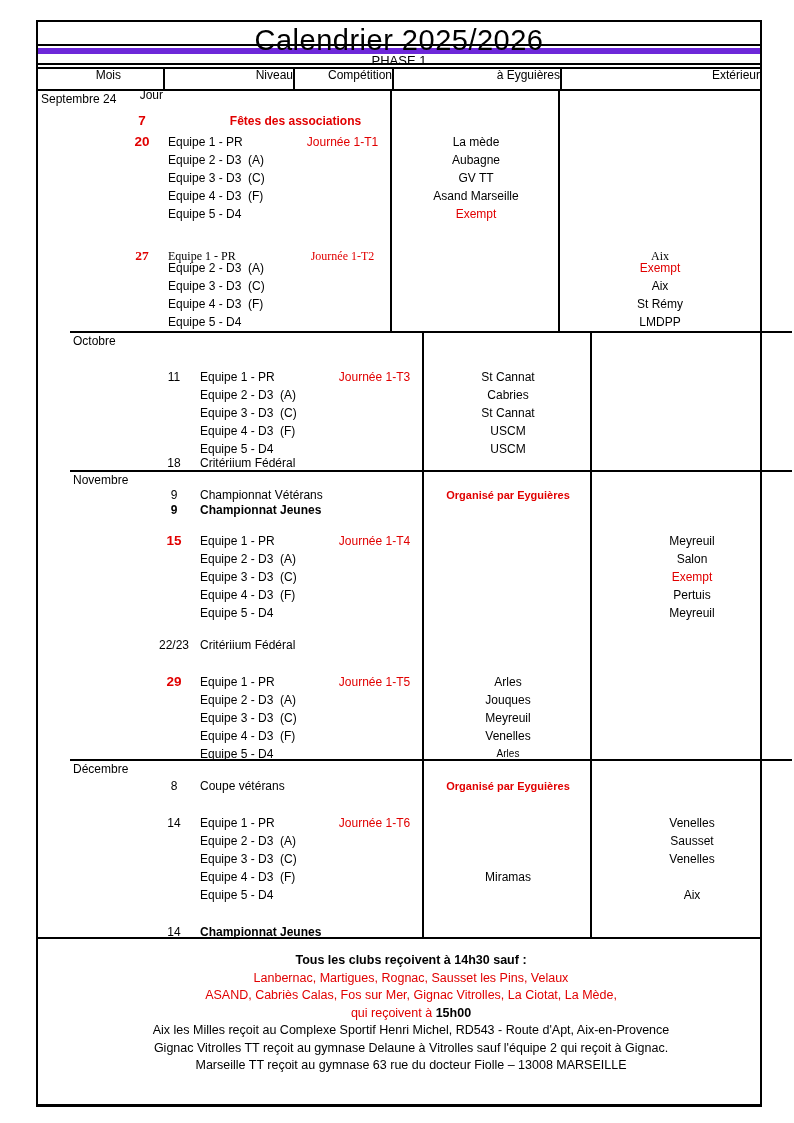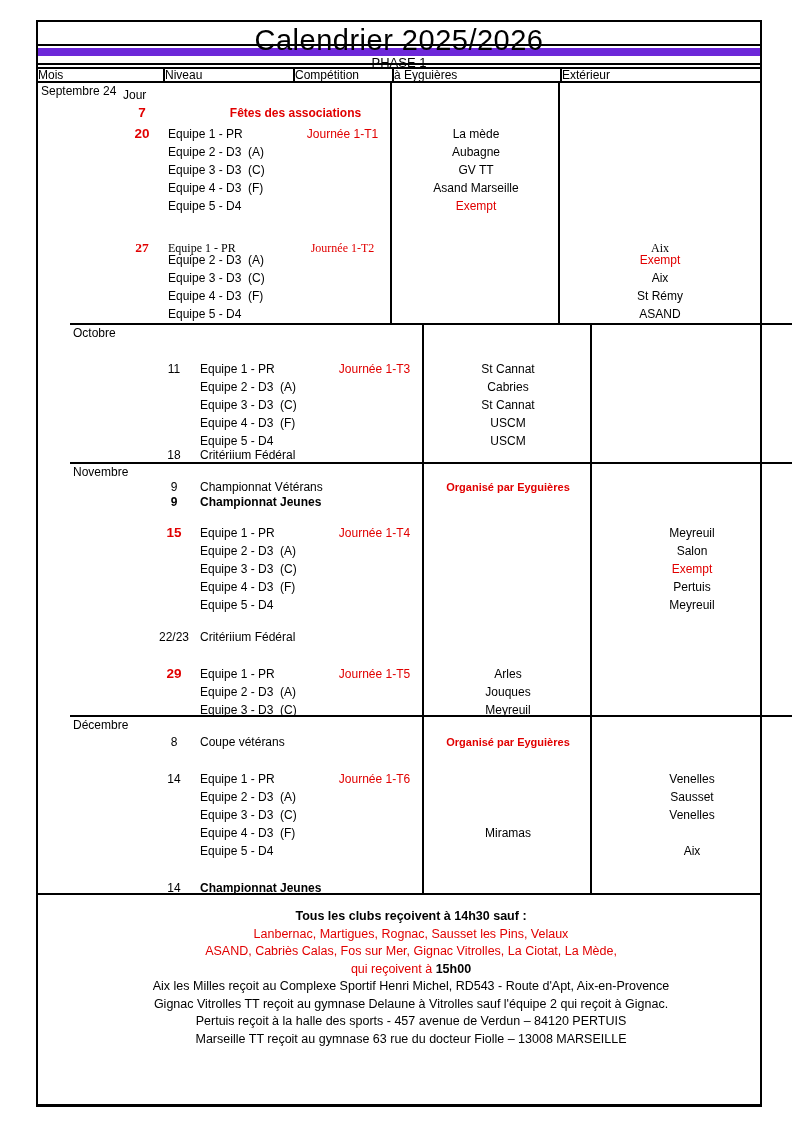--- a/index.html
+++ b/index.html
@@ -3,24 +3,24 @@
 <meta charset="utf-8">
 <style>
   html,body{margin:0;padding:0;background:#ffffff;}
   body{width:794px;height:1123px;position:relative;font-family:"Liberation Sans","DejaVu Sans",sans-serif;color:#000;}
   .page{position:absolute;left:36px;top:20px;width:726px;height:1087px;box-sizing:border-box;
         border:2px solid #000;border-bottom-width:3px;background:#fff;}
   
   .title-box{height:24px;box-sizing:border-box;border-bottom:2px solid #000;text-align:center;
              font-size:29px;line-height:36px;letter-spacing:0.5px;}
   .gap2{height:2px;}
-  .phase-box{height:17px;box-sizing:border-box;border-top:8px solid #6d28d9;border-bottom:2px solid #000;
+  .phase-box{height:17px;box-sizing:border-box;border-top:6px solid #6d28d9;border-bottom:2px solid #000;
              text-align:center;font-size:13px;line-height:13px;}
-  .colhead{height:16px;box-sizing:border-box;border-top:2px solid #000;border-bottom:2px solid #000;
-           display:flex;font-size:12px;line-height:12px;text-align:left;}
+  .colhead{height:24px;box-sizing:border-box;border-top:2px solid #000;border-bottom:2px solid #000;
+           display:flex;font-size:12px;line-height:12px;text-align:right;}
   .colhead .hc{box-sizing:border-box;border-left:2px solid #000;}
   .colhead .hc:first-child{border-left:none;}
   .hc-mois{width:83px;} .hc-jour{width:42px;margin-top:20px;} .hc-niveau{width:130px;}
   .hc-comp{width:99px;} .hc-eyg{width:168px;} .hc-ext{width:200px;}
   
   .section{position:relative;width:722px;box-sizing:border-box;overflow:hidden;}
   .section-line{border-top:2px solid #000;margin-left:32px;}
   .vline{position:absolute;top:0;bottom:0;width:2px;background:#000;}
   .month-label{position:absolute;left:3px;top:2px;font-size:12px;line-height:13px;white-space:nowrap;}
   .row{position:absolute;left:0;width:722px;height:18px;line-height:18px;font-size:12px;}
@@ -106,21 +106,21 @@
         <div class="row" style="top: 186px;">
           <div class="c-niveau">Equipe 3 - D3  (C)</div>
           <div class="c-ext">Aix</div>
         </div>
         <div class="row" style="top: 204px;">
           <div class="c-niveau">Equipe 4 - D3  (F)</div>
           <div class="c-ext">St Rémy</div>
         </div>
         <div class="row" style="top: 222px;">
           <div class="c-niveau">Equipe 5 - D4</div>
-          <div class="c-ext">ASAND</div>
+          <div class="c-ext">LMDPP</div>
         </div>
       </div>
       <div class="section section-line" style="height: 139px;">
         <div class="vline" style="left: 352px;"></div>
         <div class="vline" style="left: 520px;"></div>
         <div class="month-label">Octobre</div>
         <div class="row" style="top: 35px;">
           <div class="c-day">11</div>
           <div class="c-niveau">Equipe 1 - PR</div>
           <div class="c-comp s-red">Journée 1-T3</div>
@@ -140,21 +140,21 @@
         </div>
         <div class="row" style="top: 107px;">
           <div class="c-niveau">Equipe 5 - D4</div>
           <div class="c-eyg">USCM</div>
         </div>
         <div class="row" style="top: 121px;">
           <div class="c-day">18</div>
           <div class="c-niveau">Critériium Fédéral</div>
         </div>
       </div>
-      <div class="section section-line" style="height: 253px;">
+      <div class="section section-line" style="height: 289px;">
         <div class="vline" style="left: 352px;"></div>
         <div class="vline" style="left: 520px;"></div>
         <div class="month-label">Novembre</div>
         <div class="row" style="top: 14px;">
           <div class="c-day">9</div>
           <div class="c-niveau">Championnat Vétérans</div>
           <div class="c-eyg s-red-bold-small">Organisé par Eyguières</div>
         </div>
         <div class="row" style="top: 29px;">
           <div class="c-day s-bold">9</div>
@@ -248,18 +248,17 @@
     </div>
 
   <div class="footer">
     <div id="footer-lines">
         <div class="fline"><span class="s-bold">Tous les clubs reçoivent à 14h30 sauf :</span></div>
         <div class="fline"><span class="s-red">Lanbernac, Martigues, Rognac, Sausset les Pins, Velaux</span></div>
         <div class="fline"><span class="s-red">ASAND, Cabriès Calas, Fos sur Mer, Gignac Vitrolles, La Ciotat, La Mède,</span></div>
         <div class="fline"><span class="s-red">qui reçoivent à </span><span class="s-bold">15h00</span></div>
         <div class="fline"><span>Aix les Milles reçoit au Complexe Sportif Henri Michel, RD543 - Route d'Apt, Aix-en-Provence</span></div>
         <div class="fline"><span>Gignac Vitrolles TT reçoit au gymnase Delaune à Vitrolles sauf l'équipe 2 qui reçoit à Gignac.</span></div>
-        <div class="fline"><span>Pertuis reçoit à la halle des sports - 457 avenue de Verdun – 84120 PERTUIS</span></div>
         <div class="fline"><span>Marseille TT reçoit au gymnase 63 rue du docteur Fiolle – 13008 MARSEILLE</span></div>
       </div>
   </div>
 
 </div>
 
 </body></html>

